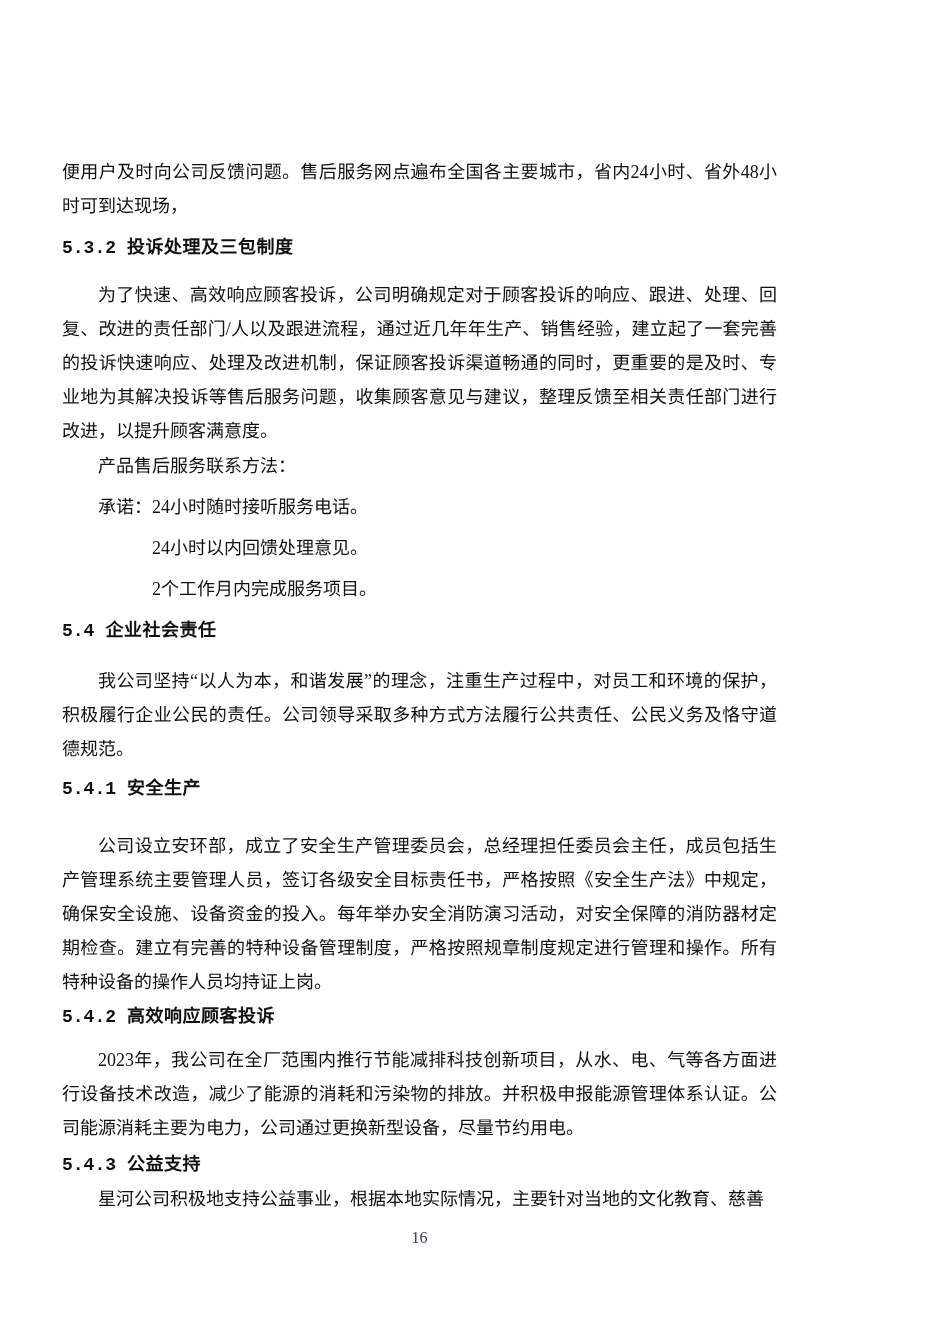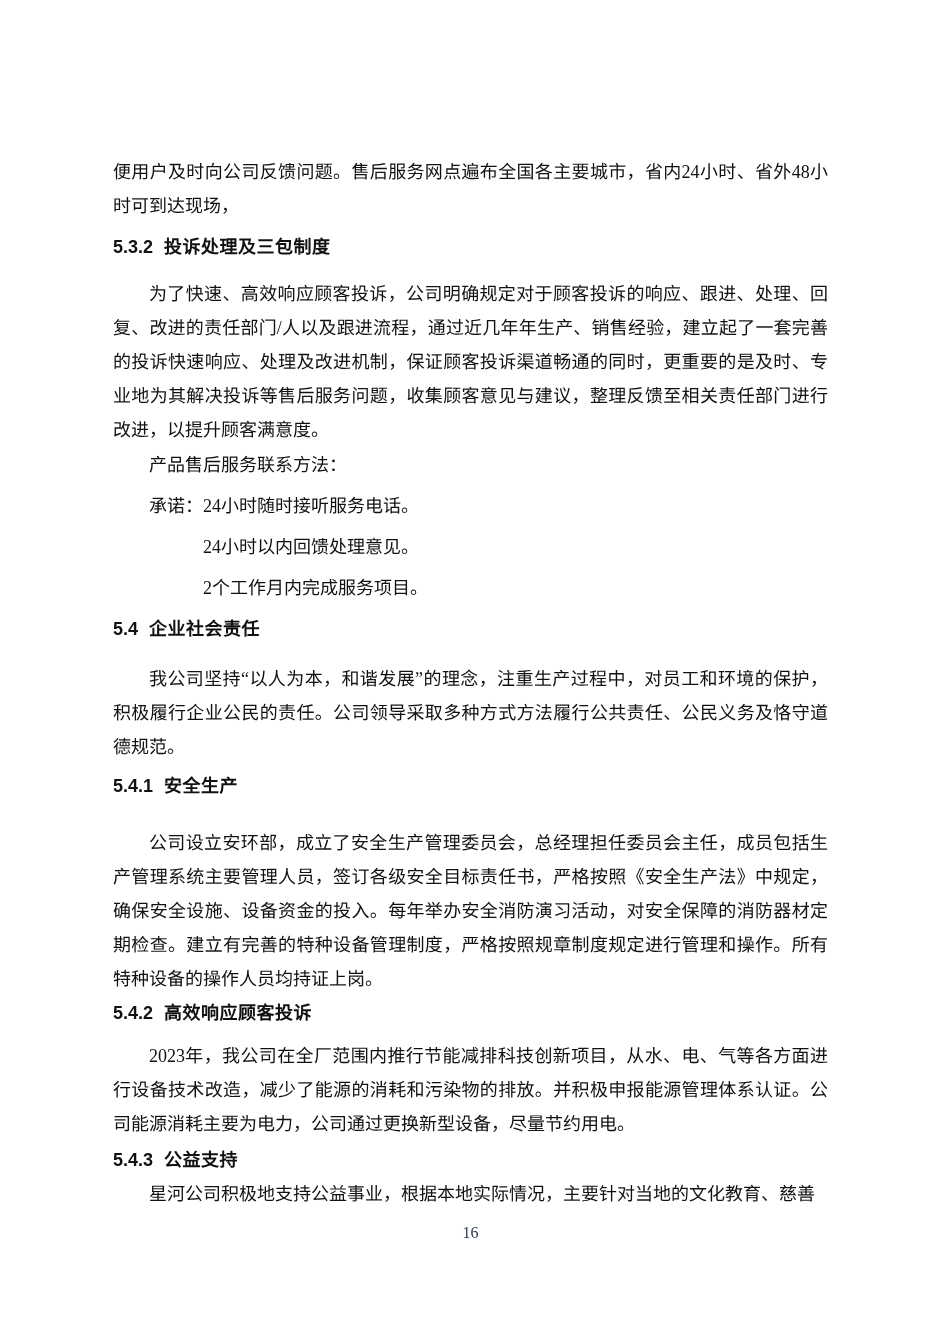--- a/index.html
+++ b/index.html
@@ -9,41 +9,41 @@
     height: 1325px;
     background: #ffffff;
     overflow: hidden;
     box-sizing: border-box;
     font-family: "Liberation Serif", "DejaVu Serif", serif;
     color: #111111;
   }
   .doc {
     box-sizing: content-box;
     width: 715px;
-    padding: 155px 109px 0 113px;
+    padding: 155px 109px 0 62px;
     font-size: 18px;
     line-height: 34px;
     text-align: justify;
     text-justify: inter-ideograph;
   }
   .para { margin: 0; }
   .para.indent { text-indent: 2em; }
   .std-line { margin: 0 0 7px 0; text-indent: 2em; text-align: left; }
   .std-line.first { margin-top: 1px; }
   .sub-line { margin: 0 0 7px 0; text-indent: 5em; text-align: left; }
   .heading {
     font-size: 18px;
     font-weight: bold;
     line-height: 34px;
     text-align: left;
     margin: 0;
     white-space: nowrap;
   }
   .heading .h-num {
-    font-family: Liberation Sans, sans-serif;
+    font-family: Liberation Mono, monospace;
     margin-right: 11px;
   }
   .heading .h-title {
     font-family: "Liberation Sans", "DejaVu Sans", sans-serif;
     letter-spacing: 0.5px;
   }
   .h-532 { margin: 7px 0 13px 0; }
   .h-54  { margin: 3px 0 16px 0; }
   .h-541 { margin: 5px 0 23px 0; }
   .h-542 { margin: 0 0 9px 0; }

